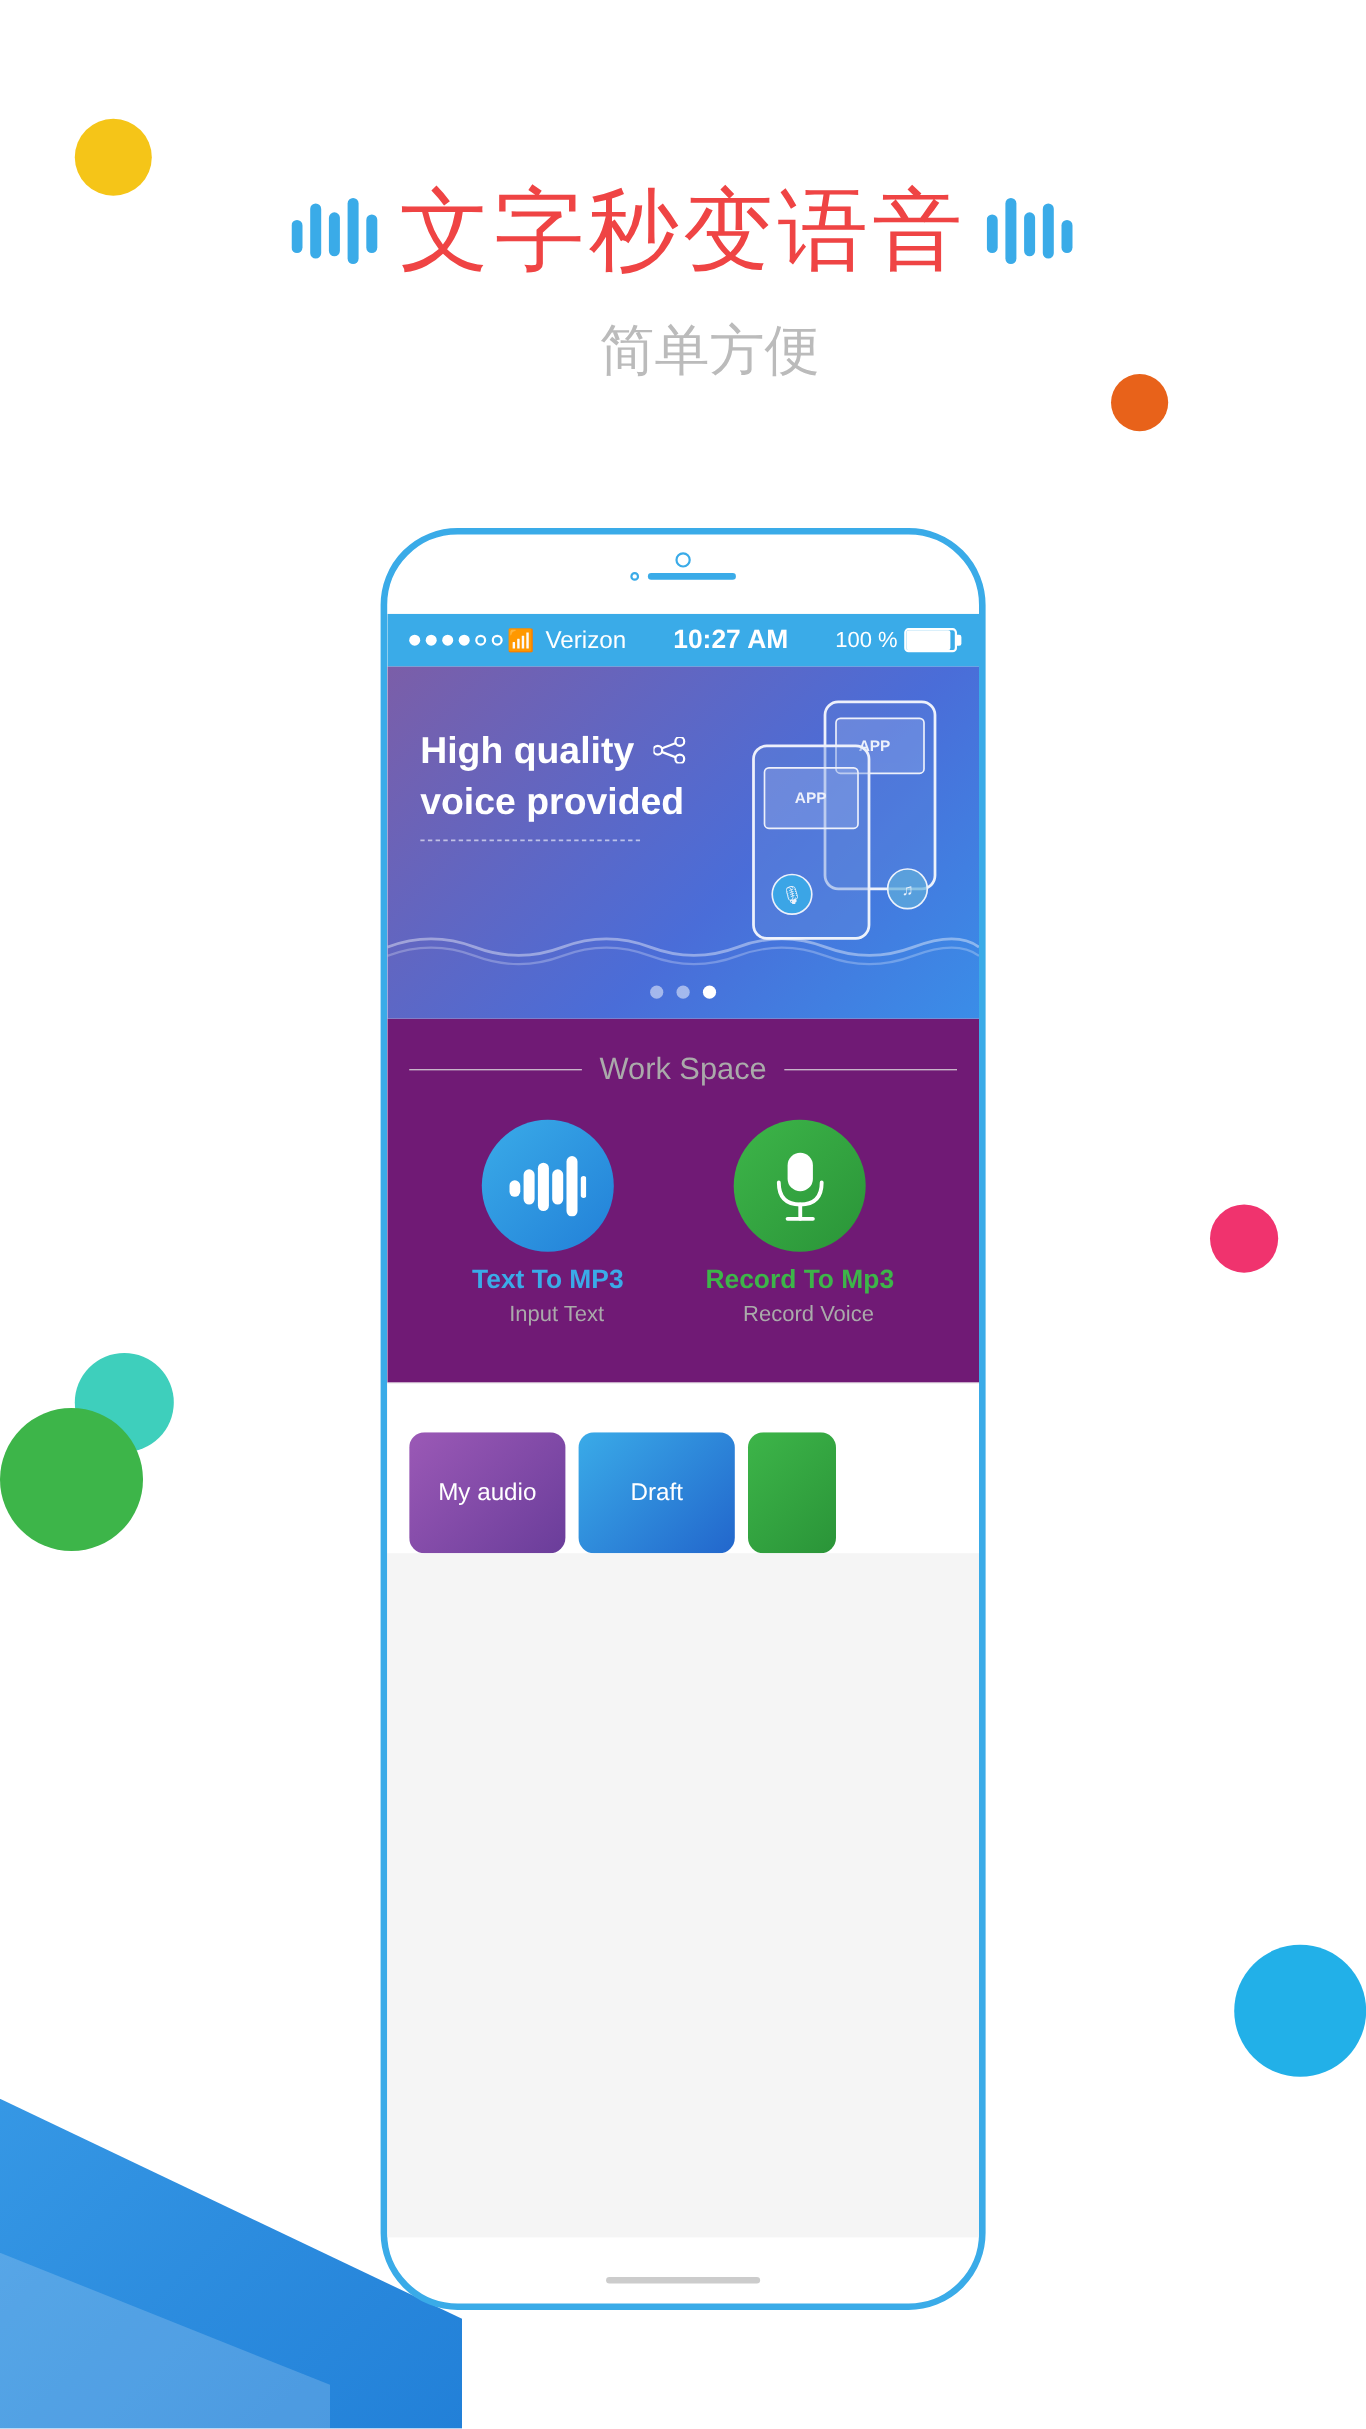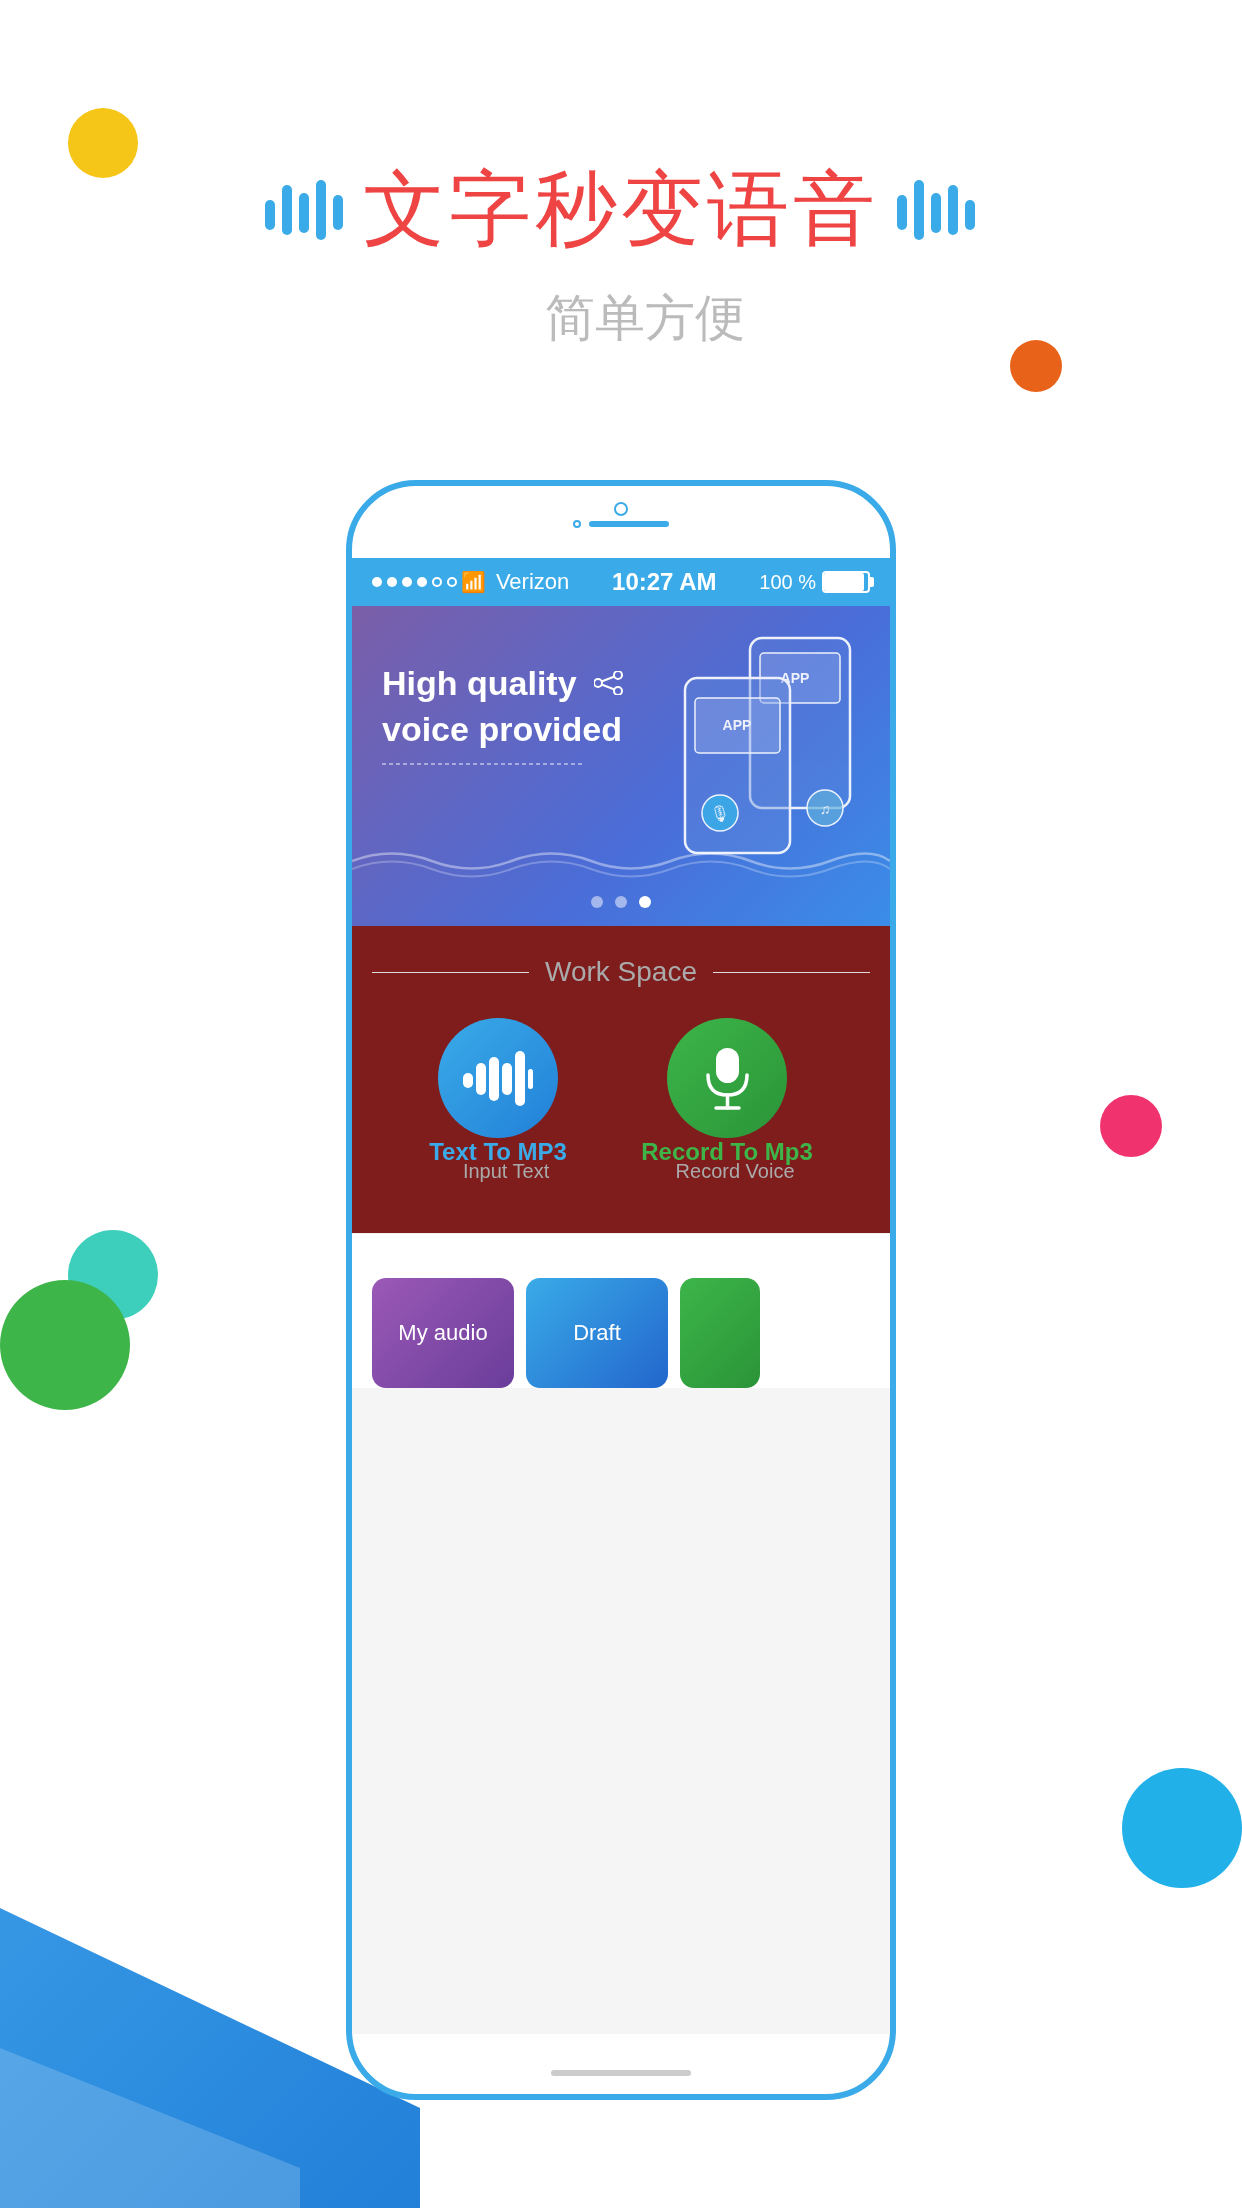--- a/index.html
+++ b/index.html
@@ -253,21 +253,21 @@
       right: 20px;
       top: 12px;
       width: 200px;
       height: 260px;
       opacity: 0.9;
       text-align: right;
     }
 
     
     .workspace-section {
-      background: #7f1d1d;
+      background: #701a75;
       padding: 30px 20px;
       text-align: right;
     }
     .section-header {
       display: flex;
       align-items: center;
       justify-content: center;
       gap: 16px;
       margin-bottom: 30px;
     }
@@ -284,20 +284,21 @@
 
     .workspace-icons {
       display: flex;
       justify-content: space-around;
       padding: 0 20px 20px;
     }
     .workspace-item {
       display: flex;
       flex-direction: column;
       align-items: center;
+      gap: 12px;
     }
     .workspace-icon-circle {
       width: 120px;
       height: 120px;
       border-radius: 50%;
       display: flex;
       align-items: center;
       justify-content: center;
     }
     .icon-tts {

